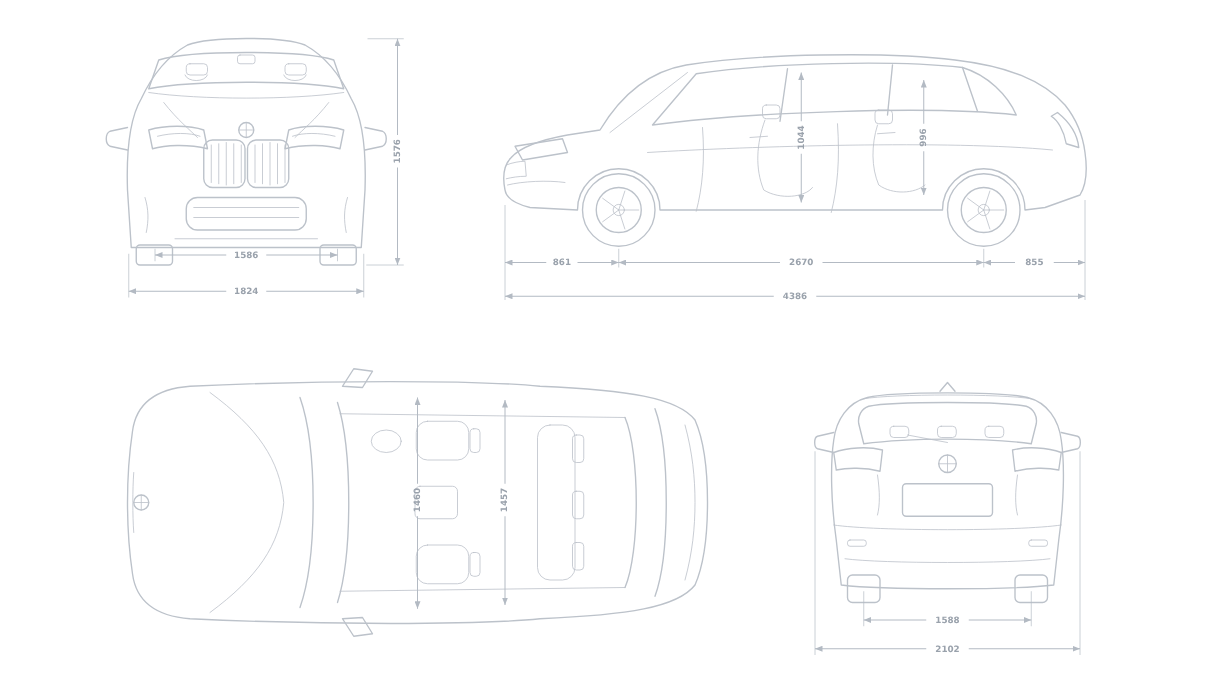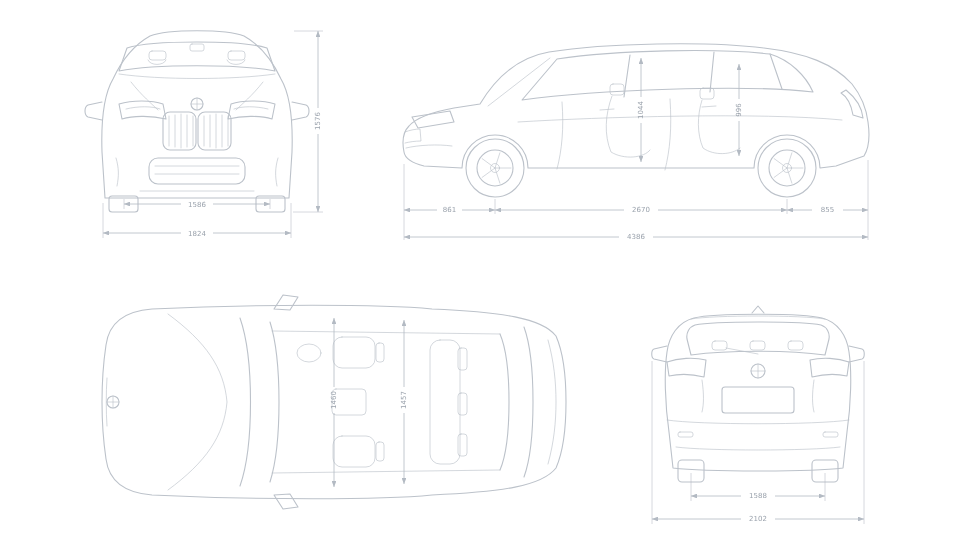--- a/index.html
+++ b/index.html
@@ -2,21 +2,21 @@
 <html><head>
 <meta charset="utf-8">
 <style>
   :root{
     --line:#bcc2ca;
     --dimline:#b3bac3;
     --dimtext:#9aa2ac;
     --bg:#ffffff;
   }
   html,body{margin:0;padding:0;background:var(--bg);}
-  .stage{position:relative;width:967px;height:546px;background:var(--bg);overflow:hidden;}
+  .stage{position:relative;width:967px;height:546px;background:var(--bg);overflow:hidden;font-weight:bold;}
   svg{display:block;}
   .car{fill:none;stroke:var(--line);stroke-width:1.1;stroke-linecap:round;stroke-linejoin:round;}
   .thin{stroke-width:0.65;}
   .dim{fill:none;stroke:var(--dimline);stroke-width:0.8;}
   .tick{fill:none;stroke:var(--dimline);stroke-width:0.55;}
   .dim-text{font-family:"DejaVu Sans",sans-serif;font-size:7px;fill:var(--dimtext);}
 </style>
 </head>
 <body>
 

